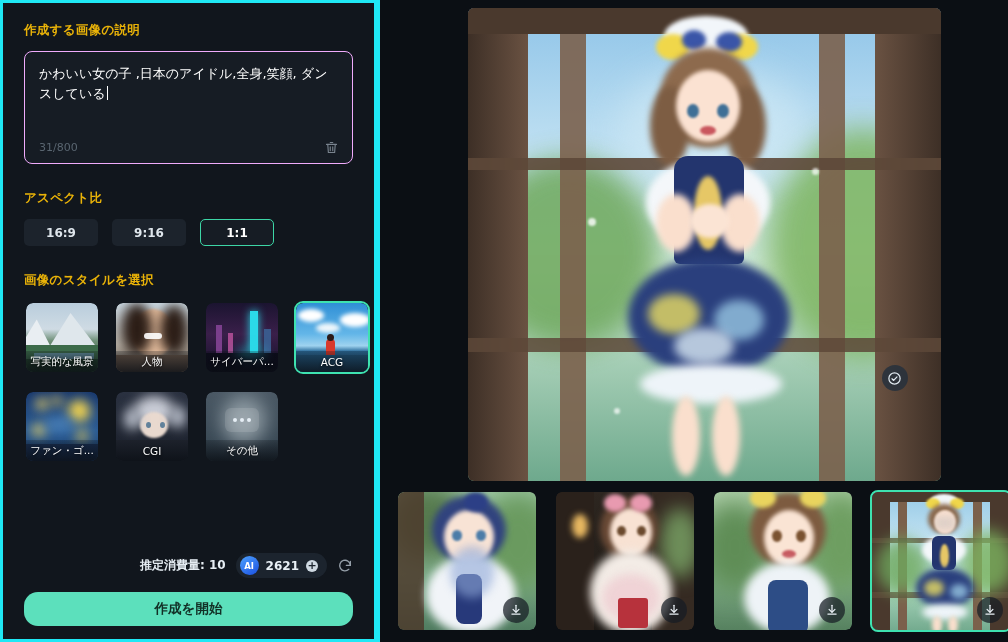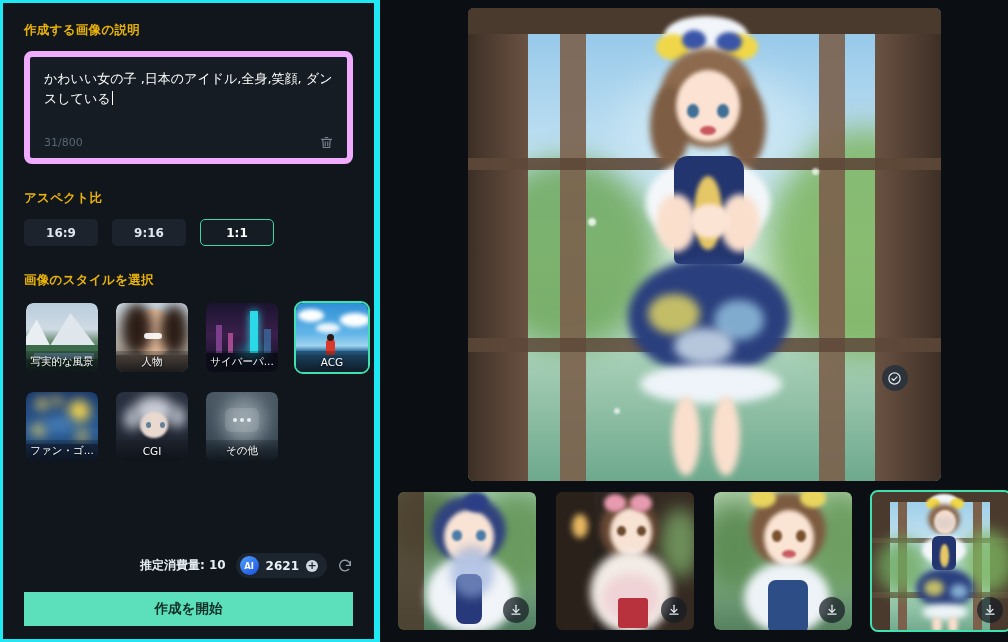--- a/index.html
+++ b/index.html
@@ -27,21 +27,21 @@
   .section-label {
     font-size: 12.5px; font-weight: bold; color: #eab308;
     letter-spacing: .3px; margin-bottom: 12px;
   }
 
   
   .prompt-box {
     position: relative;
     height: 113px;
     background: #161c24;
-    border: 6px solid #f0abfc;
+    border: 1px solid #f0abfc;
     border-radius: 8px;
     padding: 12px 14px 0 14px;
     margin-bottom: 26px;
   }
   .prompt-text {
     font-size: 13px; line-height: 1.55; color: #ffffff;
     white-space: pre-wrap; word-break: break-all;
   }
   .caret {
     display: inline-block; width: 1px; height: 14px;
@@ -117,21 +117,21 @@
   }
   .credit-num { font-size: 12px; font-weight: bold; color: #e9f0f6; }
   .plus-circle {
     width: 12px; height: 12px; border-radius: 50%; background: #cfd9e2;
     display: flex; align-items: center; justify-content: center;
     font-size: 11px; line-height: 1; color: #1c242e; font-weight: bold;
   }
   .refresh-btn { width: 16px; height: 16px; cursor: pointer; opacity: .8; }
 
   .create-btn {
-    width: 100%; height: 34px; border: none; border-radius: 0;
+    width: 100%; height: 34px; border: none; border-radius: 14px;
     background: #5ce0bc; color: #123026;
     font-family: inherit; font-size: 13.5px; font-weight: bold;
     cursor: pointer;
   }
 
   
   .right-panel {
     position: relative; flex: 1; height: 642px;
     background: #0b0f14; padding: 8px 8px 0 8px;
     display: flex; flex-direction: column;

